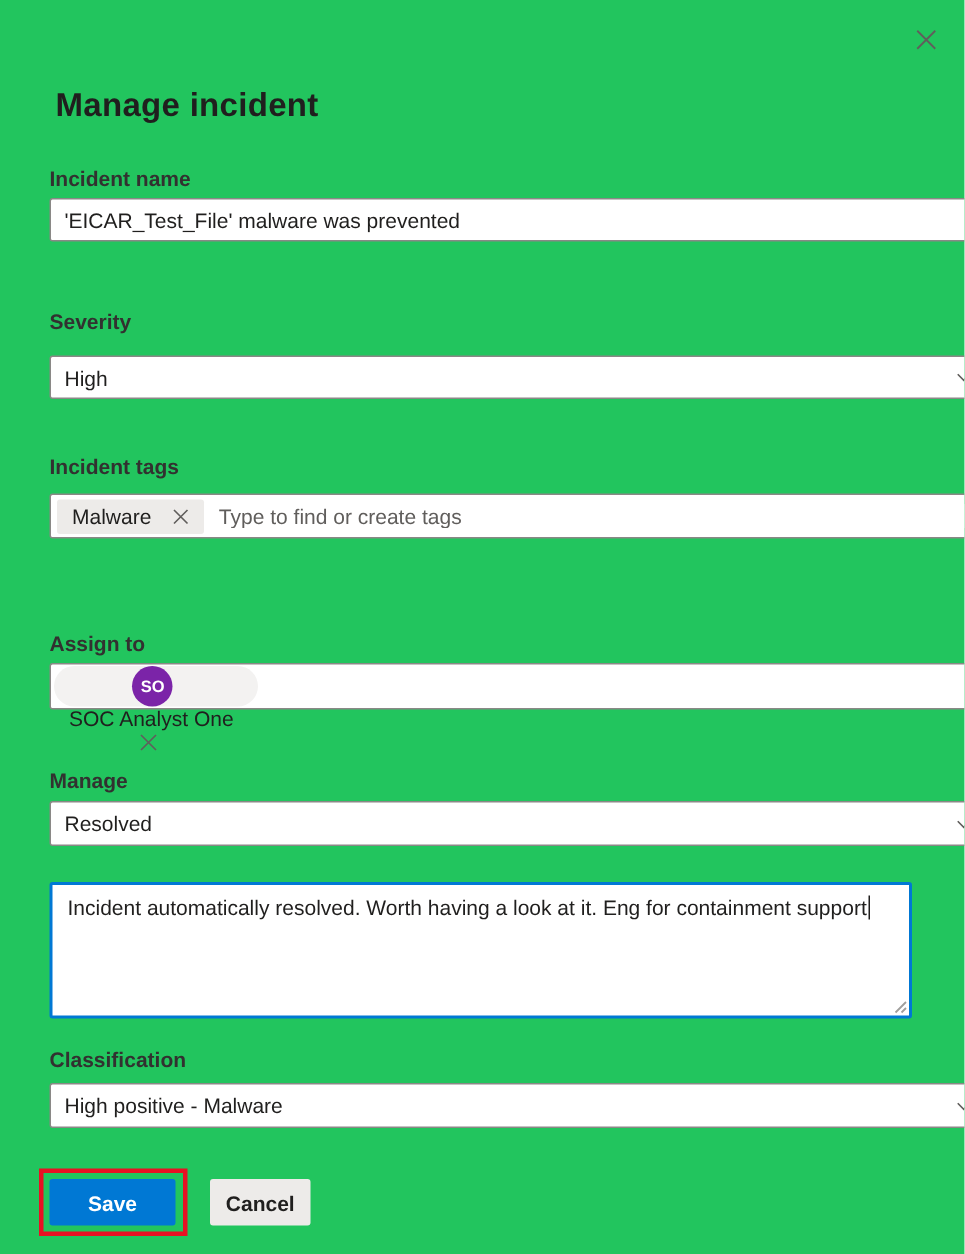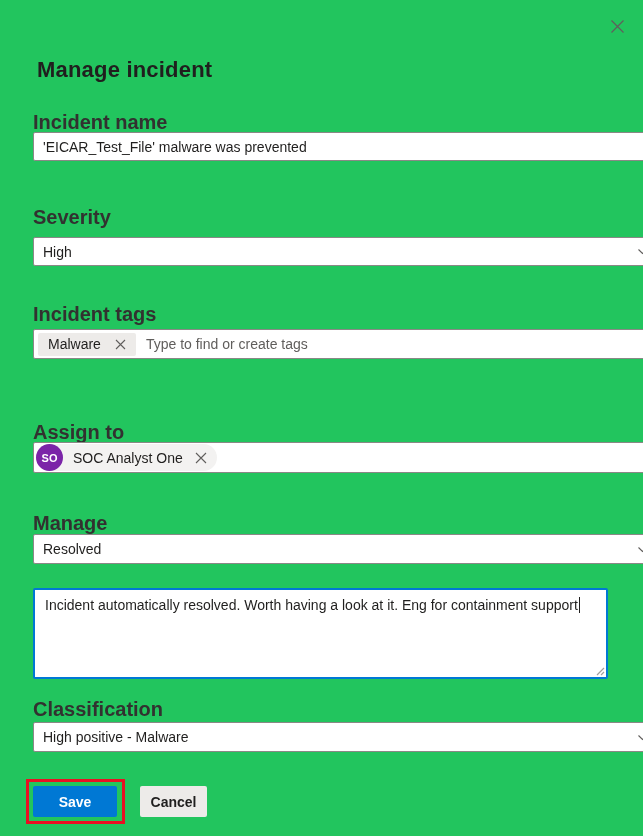--- a/index.html
+++ b/index.html
@@ -33,21 +33,21 @@
     left: 37px;
     top: 57px;
     font-size: 22px;
     font-weight: 700;
     color: #201f1e;
     letter-spacing: 0.2px;
   }
   .field-label {
     position: absolute;
     left: 33px;
-    font-size: 20px;
+    font-size: 14px;
     font-weight: 600;
     color: #323130;
   }
   .text-input, .dropdown, .chips-field {
     position: absolute;
     left: 33px;
     width: 629px;
     border: 1px solid #8a8886;
     border-radius: 2px;
     background: #ffffff;
@@ -101,20 +101,21 @@
   }
   .tags-input::placeholder { color: #605e5c; opacity: 1; }
   .persona-chip {
     display: inline-flex;
     align-items: center;
     background: #f3f2f1;
     border-radius: 15px;
     height: 27px;
     padding-right: 4px;
     white-space: nowrap;
+    flex-direction: column;
   }
   .avatar {
     width: 27px;
     height: 27px;
     border-radius: 50%;
     background: #7b24a8;
     color: #ffffff;
     font-size: 11px;
     font-weight: 700;
     display: flex;

